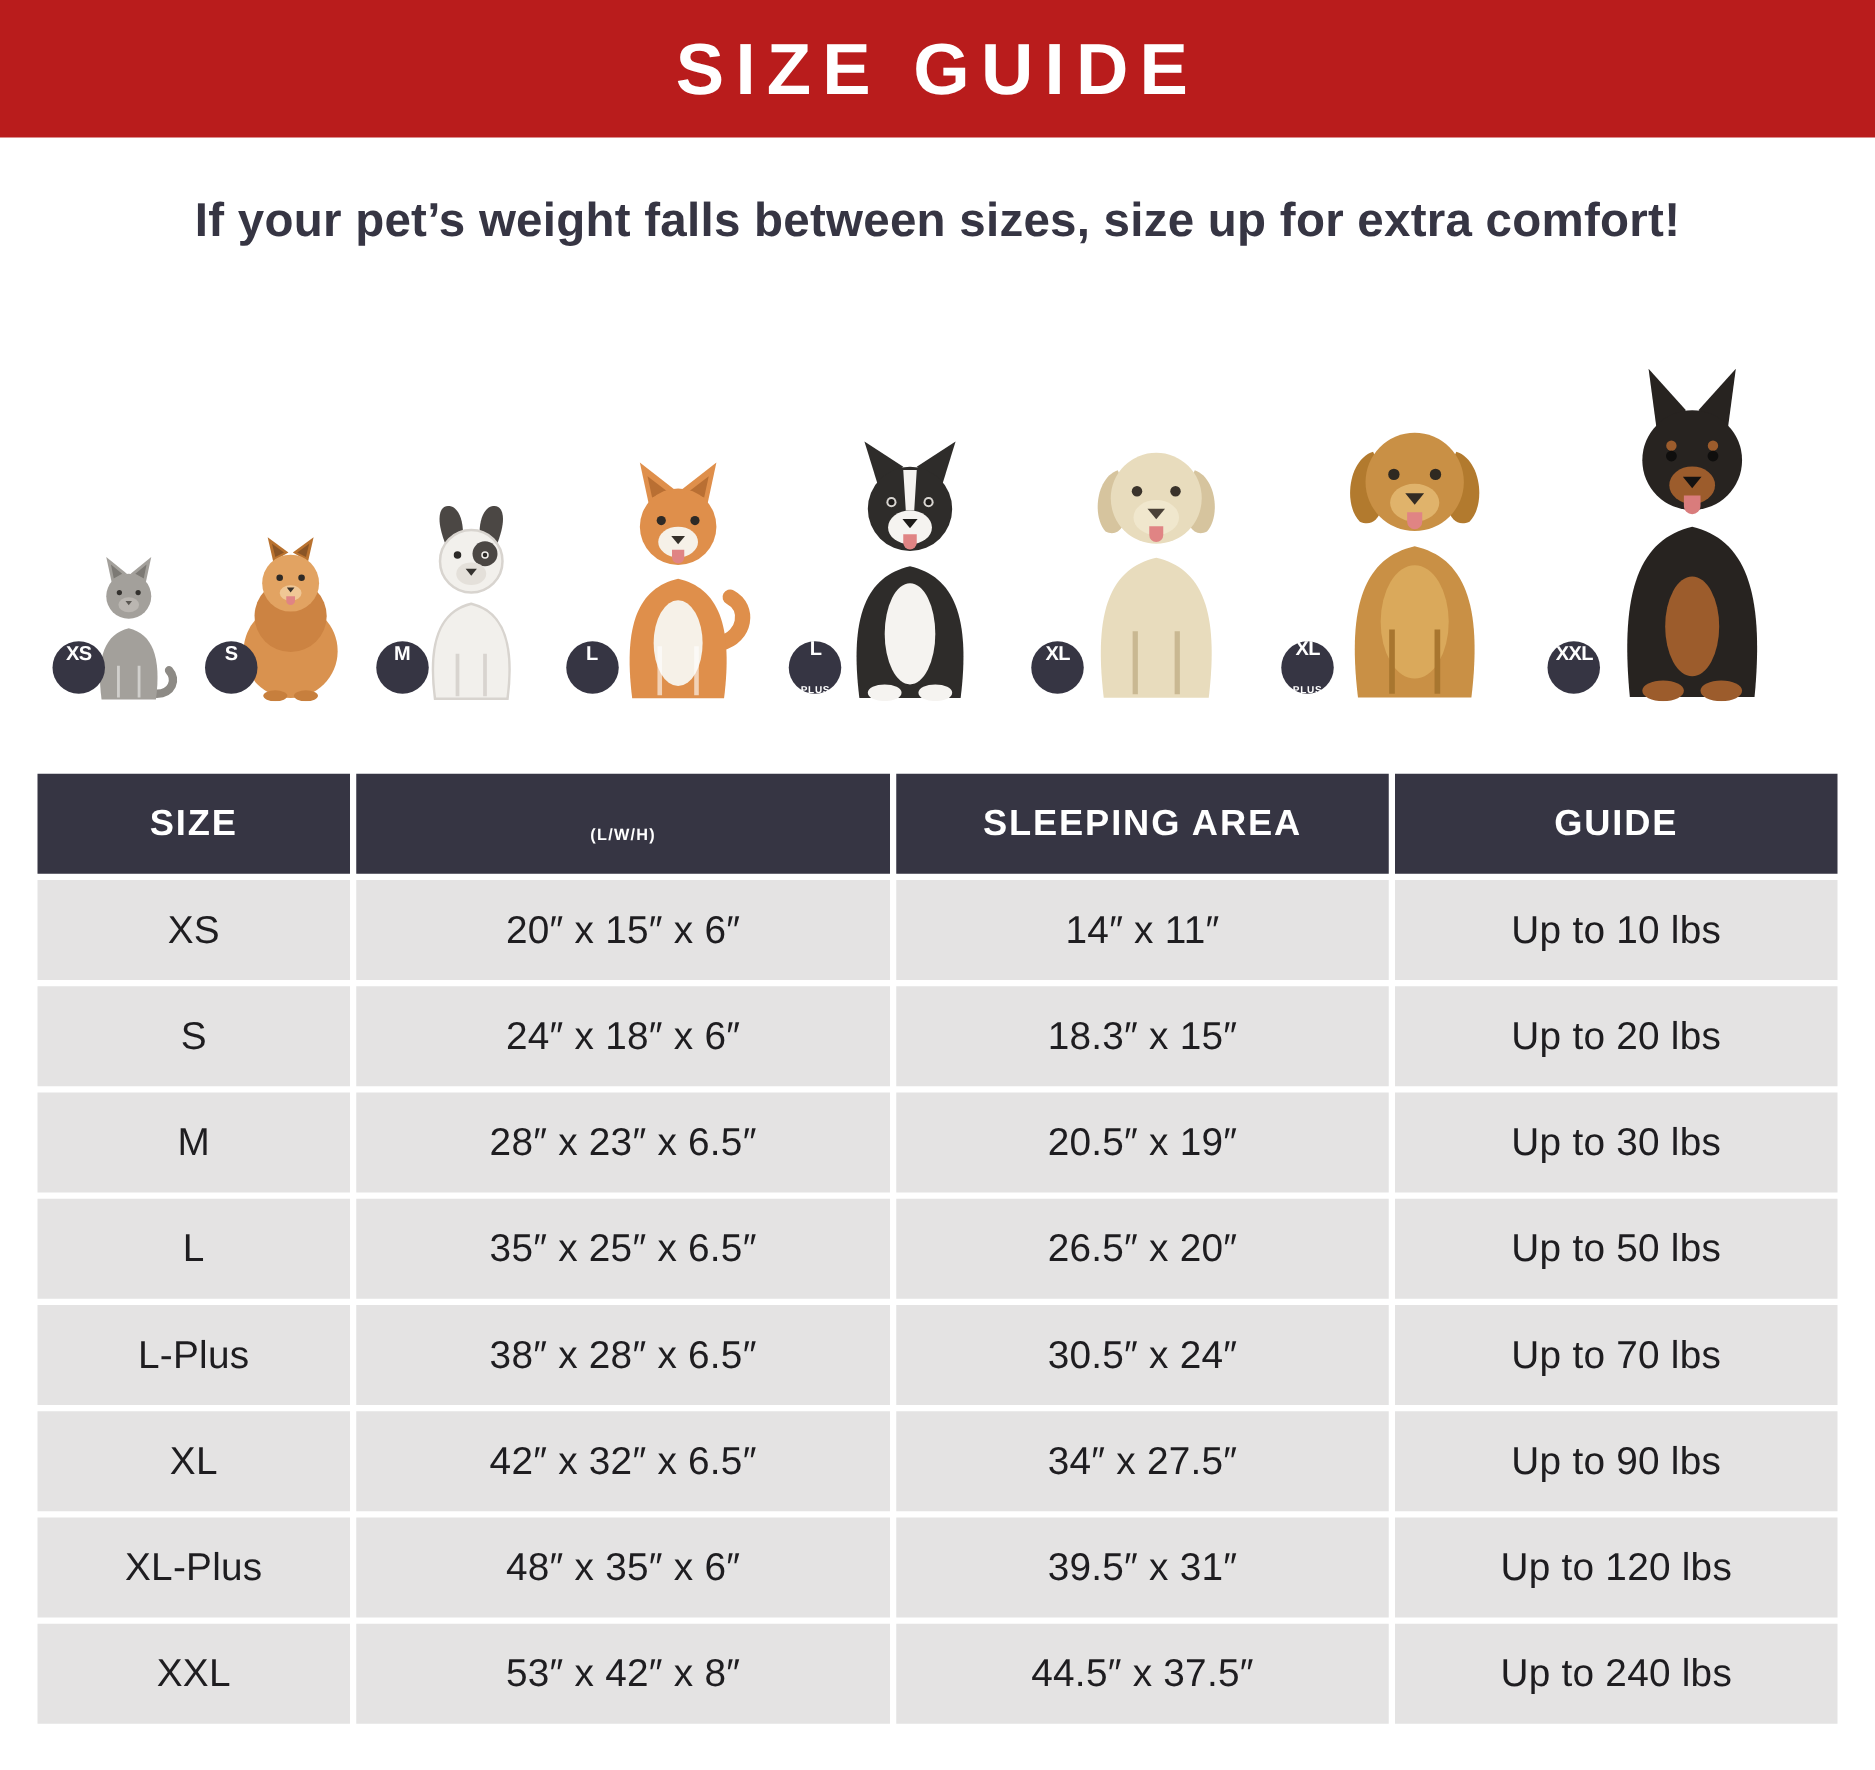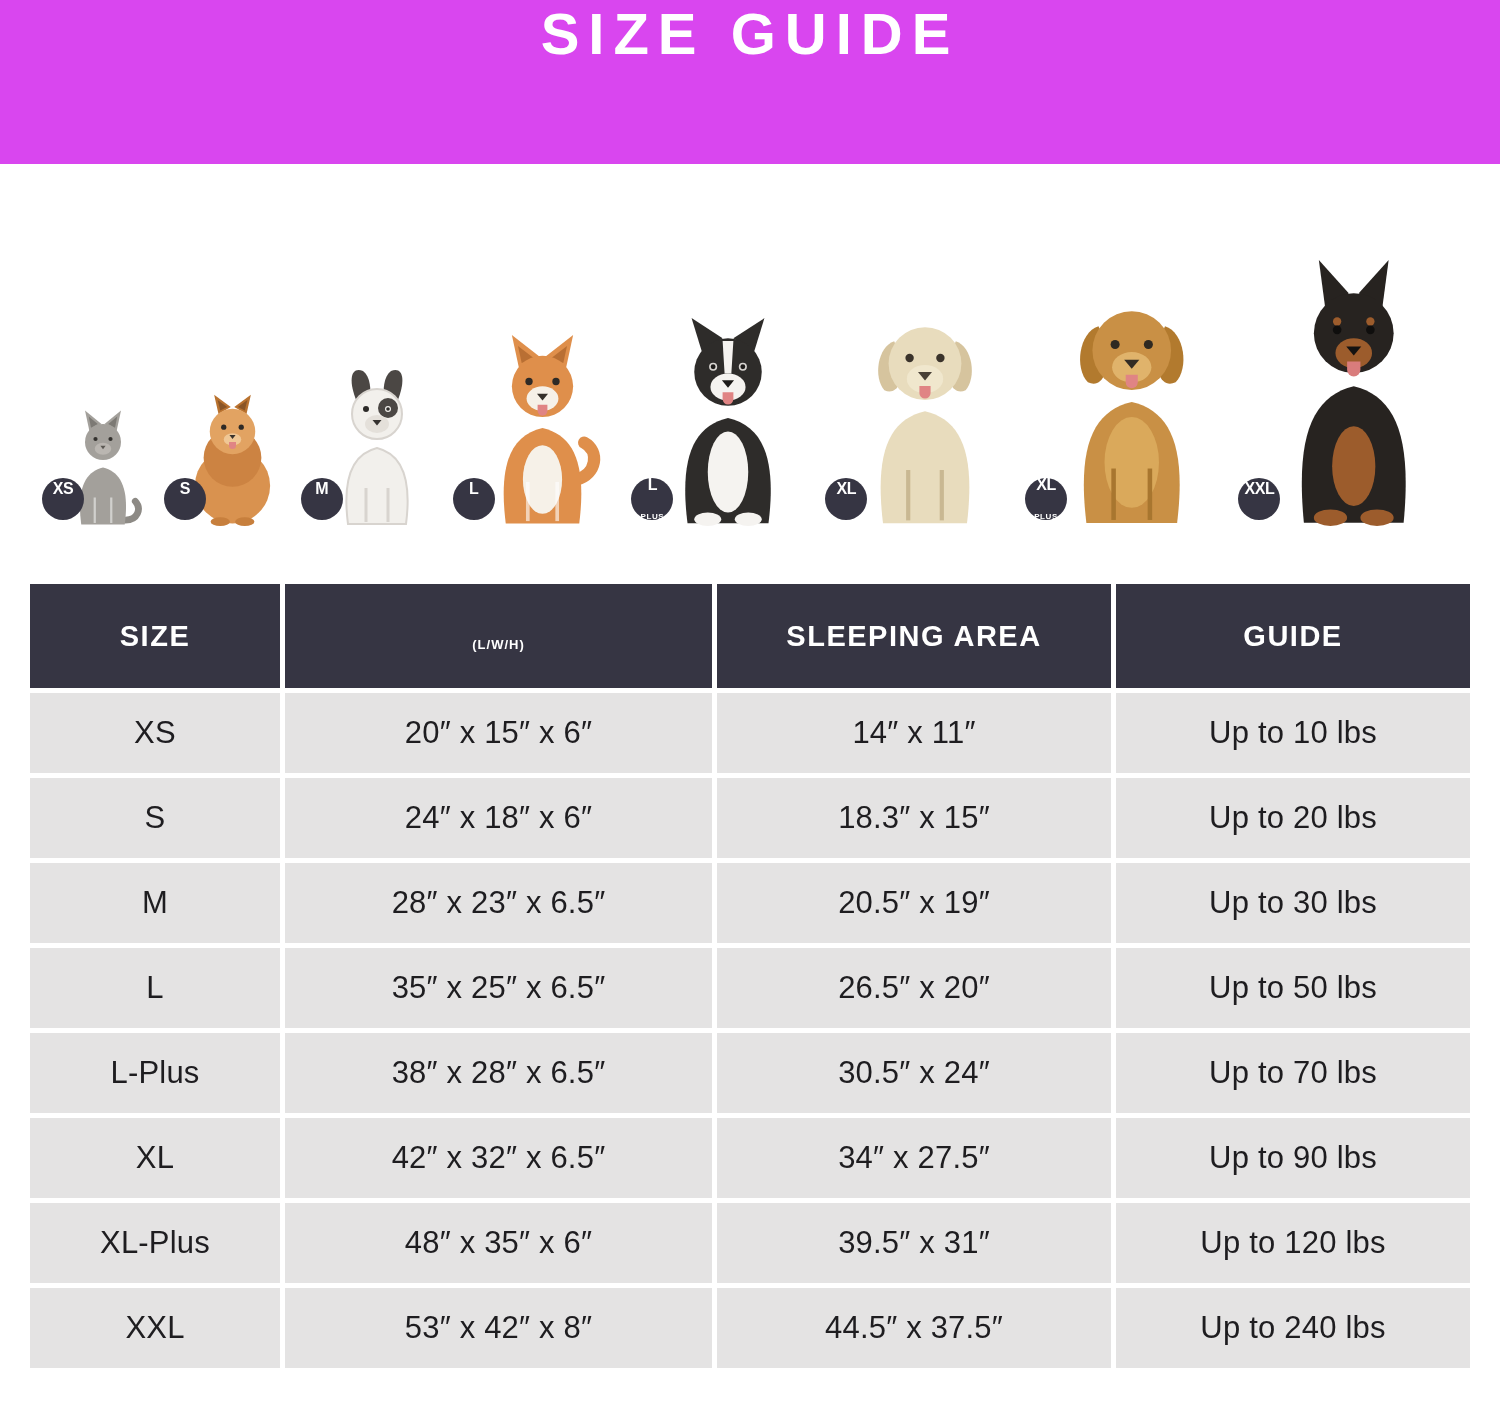--- a/index.html
+++ b/index.html
@@ -3,21 +3,21 @@
 <meta charset="utf-8">
 <style>
   * { margin:0; padding:0; box-sizing:border-box; }
   html,body { background:#ffffff; }
   .page {
     width:1500px; height:1416px; position:relative; overflow:hidden;
     background:#ffffff; font-family:"Liberation Sans", sans-serif;
   }
   
   .banner {
-    height:164px; background:#d946ef; display:flex; align-items:flex-start; justify-content:center;
+    height:110px; background:#b91c1c; display:flex; align-items:center; justify-content:center;
   }
   .banner h1 {
     color:#ffffff; font-size:58px; font-weight:700; letter-spacing:9px;
   }
   
   .subtitle {
     margin-top:46px; text-align:center; color:#363543;
     font-size:38px; font-weight:700; letter-spacing:0.2px;
   }
   
@@ -39,40 +39,41 @@
   .size-table {
     margin:58px 30px 0 30px;
     display:grid;
     grid-template-columns:250fr 427fr 394fr 354fr;
     grid-auto-rows:auto;
     gap:5px;
     background:#ffffff;
   }
   .tr { display:contents; }
   .th {
-    background:#363543; color:#ffffff; height:104px;
+    background:#363543; color:#ffffff; height:80px;
     display:flex; flex-direction:column; align-items:center; justify-content:center;
     font-size:29px; font-weight:700; letter-spacing:1.5px;
   }
   .th .sub { font-size:13px; letter-spacing:1px; margin-top:16px; }
   .td {
     background:#e4e3e3; color:#1e1d20; height:80px;
     display:flex; align-items:center; justify-content:center;
     font-size:31px; font-weight:500; letter-spacing:0.2px;
   }
 </style>
 </head>
 <body>
 
 <div class="page">
 
   <header class="banner">
     <h1>SIZE GUIDE</h1>
   </header>
 
+  <p class="subtitle">If your pet’s weight falls between sizes, size up for extra comfort!</p>
 
   <div class="pets">
 
     <div class="pet">
       <svg class="animal" style="height:120px" viewBox="0 0 120 160">
         <path d="M90 152 C106 152 112 137 103 127" fill="none" stroke="#8d8a85" stroke-width="9" stroke-linecap="round"></path>
         <path d="M31 158 C25 112 35 88 60 82 C85 88 95 112 89 158 Z" fill="#a3a09b"></path>
         <line x1="49" y1="122" x2="49" y2="156" stroke="#ffffff" stroke-opacity="0.5" stroke-width="3"></line>
         <line x1="71" y1="122" x2="71" y2="156" stroke="#ffffff" stroke-opacity="0.5" stroke-width="3"></line>
         <path d="M42 34 L36 6 L58 24 Z" fill="#a3a09b"></path>

